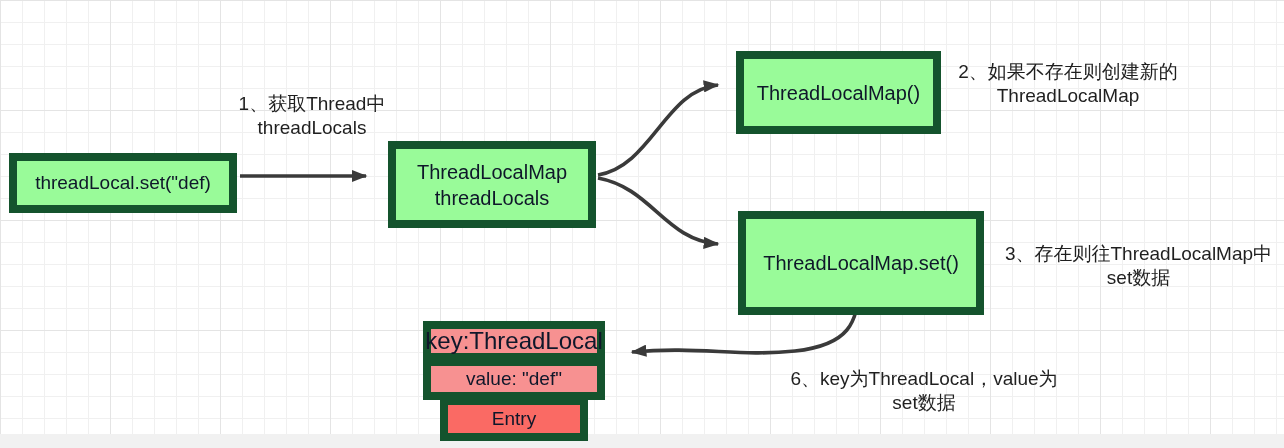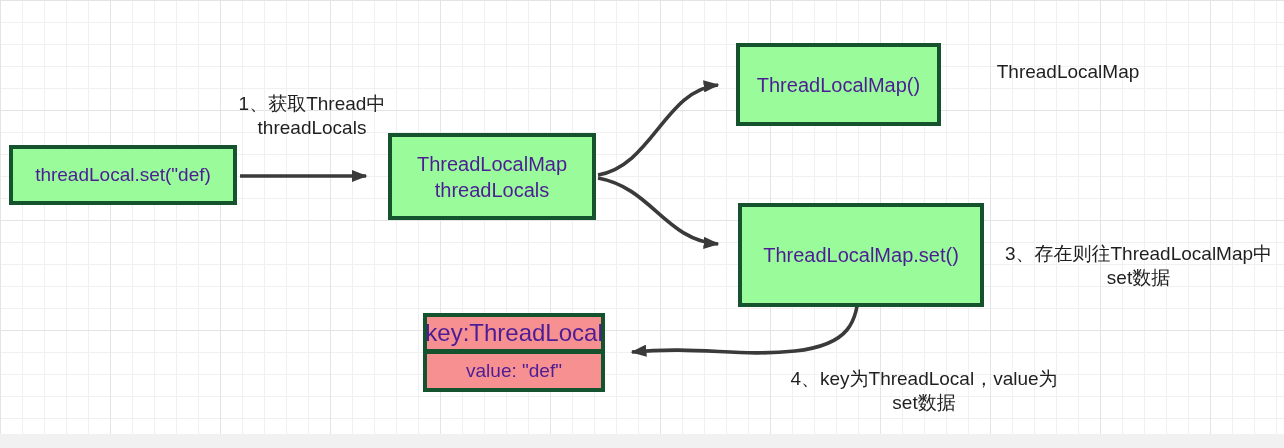--- a/index.html
+++ b/index.html
@@ -17,23 +17,23 @@
       linear-gradient(#f0f0f0 1px, transparent 1px),
       linear-gradient(90deg,#f0f0f0 1px, transparent 1px);
     background-size:110px 110px,110px 110px,22px 22px,22px 22px;
   }
   .outside{
     position:absolute;left:0;top:434px;width:1284px;height:14px;
     background:#f1f1f1;
   }
   .node{
     position:absolute;box-sizing:border-box;
-    border:4px solid #14532d;
+    border:8px solid #14532d;
     display:flex;flex-direction:column;align-items:center;justify-content:center;
-    text-align:center;font-size:20px;line-height:26px;color:#4c1d95;
+    text-align:center;font-size:20px;line-height:26px;color:#0f172a;margin-top:8px;
   }
   .green{background:#99fb99;}
   .red-light{background:#f79191;}
   .red{background:#fa6a64;}
   .node-set{left:9px;top:145px;width:228px;height:60px;font-size:19px;}
   .node-map{left:388px;top:133px;width:208px;height:87px;}
   .node-ctor{left:736px;top:43px;width:205px;height:83px;}
   .node-setfn{left:738px;top:203px;width:246px;height:104px;}
   .node-key{left:423px;top:313px;width:182px;height:40px;font-size:24px;line-height:20px;}
   .node-value{left:423px;top:350px;width:182px;height:42px;font-size:19px;line-height:20px;}
@@ -84,29 +84,33 @@
   </div>
 
   <div class="node red-light node-key">
     <span>key:ThreadLocal</span>
   </div>
 
   <div class="node red-light node-value">
     <span>value: "def"</span>
   </div>
 
+  <div class="node red node-entry">
+    <span>Entry</span>
+  </div>
 
   <div class="ann ann1">
     <div>1、获取Thread中</div>
     <div>threadLocals</div>
   </div>
   <div class="ann ann2">
+    <div>2、如果不存在则创建新的</div>
     <div>ThreadLocalMap</div>
   </div>
   <div class="ann ann3">
     <div>3、存在则往ThreadLocalMap中</div>
     <div>set数据</div>
   </div>
   <div class="ann ann4">
-    <div>4、key为ThreadLocal，value为</div>
+    <div>6、key为ThreadLocal，value为</div>
     <div>set数据</div>
   </div>
 </div>
 
 </body></html>

